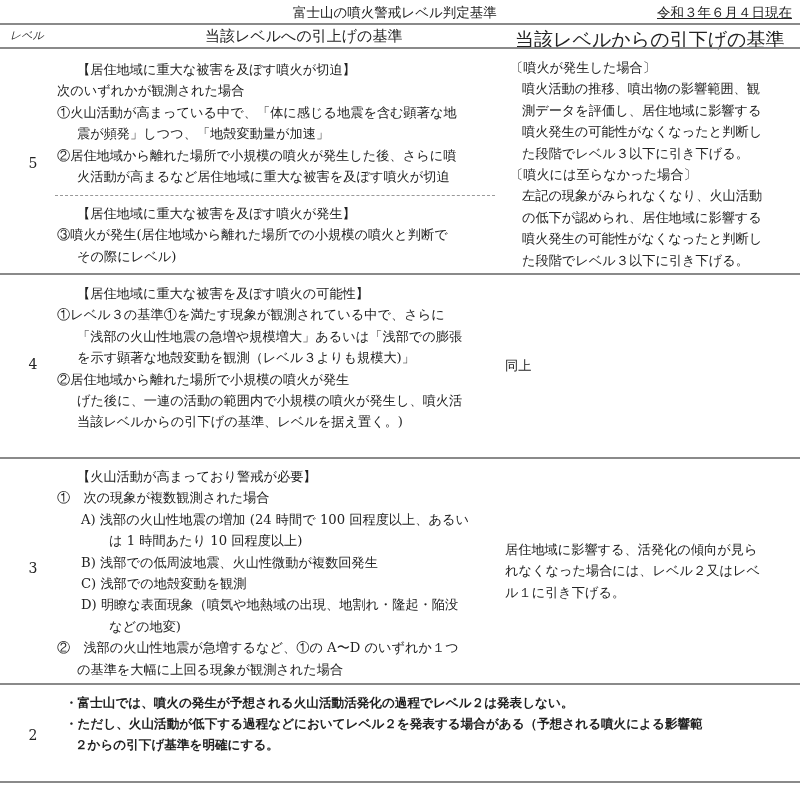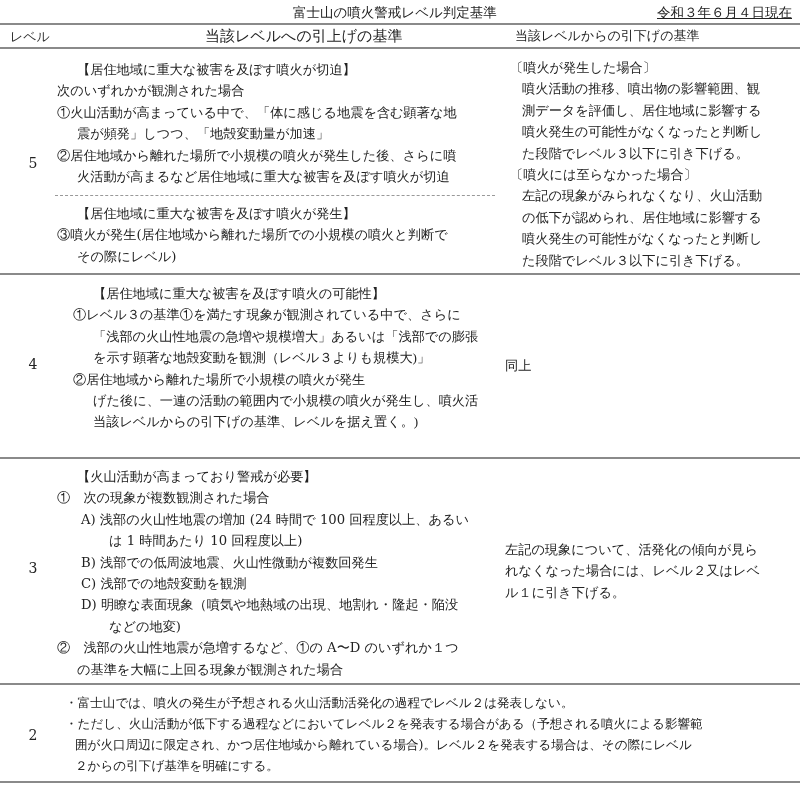--- a/index.html
+++ b/index.html
@@ -2,23 +2,23 @@
 <html><head>
 <meta charset="utf-8">
 <style>
   * { box-sizing: border-box; margin: 0; padding: 0; }
   html, body { width: 800px; height: 787px; background: #ffffff; overflow: hidden; }
   body { font-family: "DejaVu Serif", "Liberation Serif", serif; color: #222; font-size: 13.2px; position: relative; }
   .abs { position: absolute; white-space: nowrap; }
   .title { left: 293px; top: 4px; font-size: 13.5px; }
   .date { right: 8px; top: 4px; font-size: 13.5px; text-decoration: underline; }
   .hline { position: absolute; left: 0; width: 800px; height: 0; border-top: 2px solid #8a8a8a; }
-  .hdr-level { left: 10px; top: 28px; font-size: 13px; color: #333; }
+  .hdr-level { left: 10px; top: 28px; font-size: 11px; color: #333; font-style: italic; }
   .hdr-up { left: 205px; top: 27px; font-size: 15px; }
-  .hdr-down { left: 515px; top: 27px; font-size: 13px; }
+  .hdr-down { left: 515px; top: 27px; font-size: 19px; }
   .lvl { position: absolute; left: 0; width: 66px; text-align: center; font-size: 14px; }
   .block { position: absolute; line-height: 21.4px; }
   .block div { white-space: nowrap; }
   .i1 { padding-left: 20px; }
   .i2 { padding-left: 12px; }
   .dash { position: absolute; left: 55px; width: 440px; border-top: 1px dashed #999; }
 </style>
 </head>
 <body>
 
@@ -58,21 +58,21 @@
       <div class="i2">左記の現象がみられなくなり、火山活動</div>
       <div class="i2">の低下が認められ、居住地域に影響する</div>
       <div class="i2">噴火発生の可能性がなくなったと判断し</div>
       <div class="i2">た段階でレベル３以下に引き下げる。</div>
     </div>
   </div>
   <div class="hline" style="top:273px;"></div>
 
   <div>
     <div class="lvl" style="top:356px;">4</div>
-    <div class="block" style="left:73px; top:283px;font-family:Liberation Serif, serif;">
+    <div class="block" style="left:57px; top:283px;">
       <div class="i1">【居住地域に重大な被害を及ぼす噴火の可能性】</div>
       <div>①レベル３の基準①を満たす現象が観測されている中で、さらに</div>
       <div class="i1">「浅部の火山性地震の急増や規模増大」あるいは「浅部での膨張</div>
       <div class="i1">を示す顕著な地殻変動を観測（レベル３よりも規模大)」</div>
       <div>②居住地域から離れた場所で小規模の噴火が発生</div>
       <div class="i1">げた後に、一連の活動の範囲内で小規模の噴火が発生し、噴火活</div>
       <div class="i1">当該レベルからの引下げの基準、レベルを据え置く。)</div>
     </div>
     <div class="block" style="left:505px; top:355px;">同上</div>
   </div>
@@ -86,30 +86,29 @@
       <div style="padding-left:24px;">A)  浅部の火山性地震の増加 (24 時間で 100 回程度以上、あるい</div>
       <div style="padding-left:52px;">は 1 時間あたり 10 回程度以上)</div>
       <div style="padding-left:24px;">B)  浅部での低周波地震、火山性微動が複数回発生</div>
       <div style="padding-left:24px;">C)  浅部での地殻変動を観測</div>
       <div style="padding-left:24px;">D)  明瞭な表面現象（噴気や地熱域の出現、地割れ・隆起・陥没</div>
       <div style="padding-left:52px;">などの地変)</div>
       <div>②　浅部の火山性地震が急増するなど、①の A〜D のいずれか１つ</div>
       <div class="i1">の基準を大幅に上回る現象が観測された場合</div>
     </div>
     <div class="block" style="left:505px; top:539px;">
-      <div>左記の現象について、活発化の傾向が見ら</div>
+      <div>居住地域に影響する、活発化の傾向が見ら</div>
       <div>れなくなった場合には、レベル２又はレベ</div>
       <div>ル１に引き下げる。</div>
     </div>
   </div>
   <div class="hline" style="top:683px;"></div>
 
   <div>
     <div class="lvl" style="top:727px;">2</div>
-    <div class="block" style="left:65px; top:692px; font-size:12.6px; line-height:21px;">
+    <div class="block" style="left:65px; top:692px; font-size:12.6px; line-height:21px;font-weight:bold;">
       <div>・富士山では、噴火の発生が予想される火山活動活発化の過程でレベル２は発表しない。</div>
       <div>・ただし、火山活動が低下する過程などにおいてレベル２を発表する場合がある（予想される噴火による影響範</div>
-      <div style="padding-left:10px;">囲が火口周辺に限定され、かつ居住地域から離れている場合)。レベル２を発表する場合は、その際にレベル</div>
       <div style="padding-left:10px;">２からの引下げ基準を明確にする。</div>
     </div>
   </div>
   <div class="hline" style="top:781px;"></div>
 </div>
 
 </body></html>

